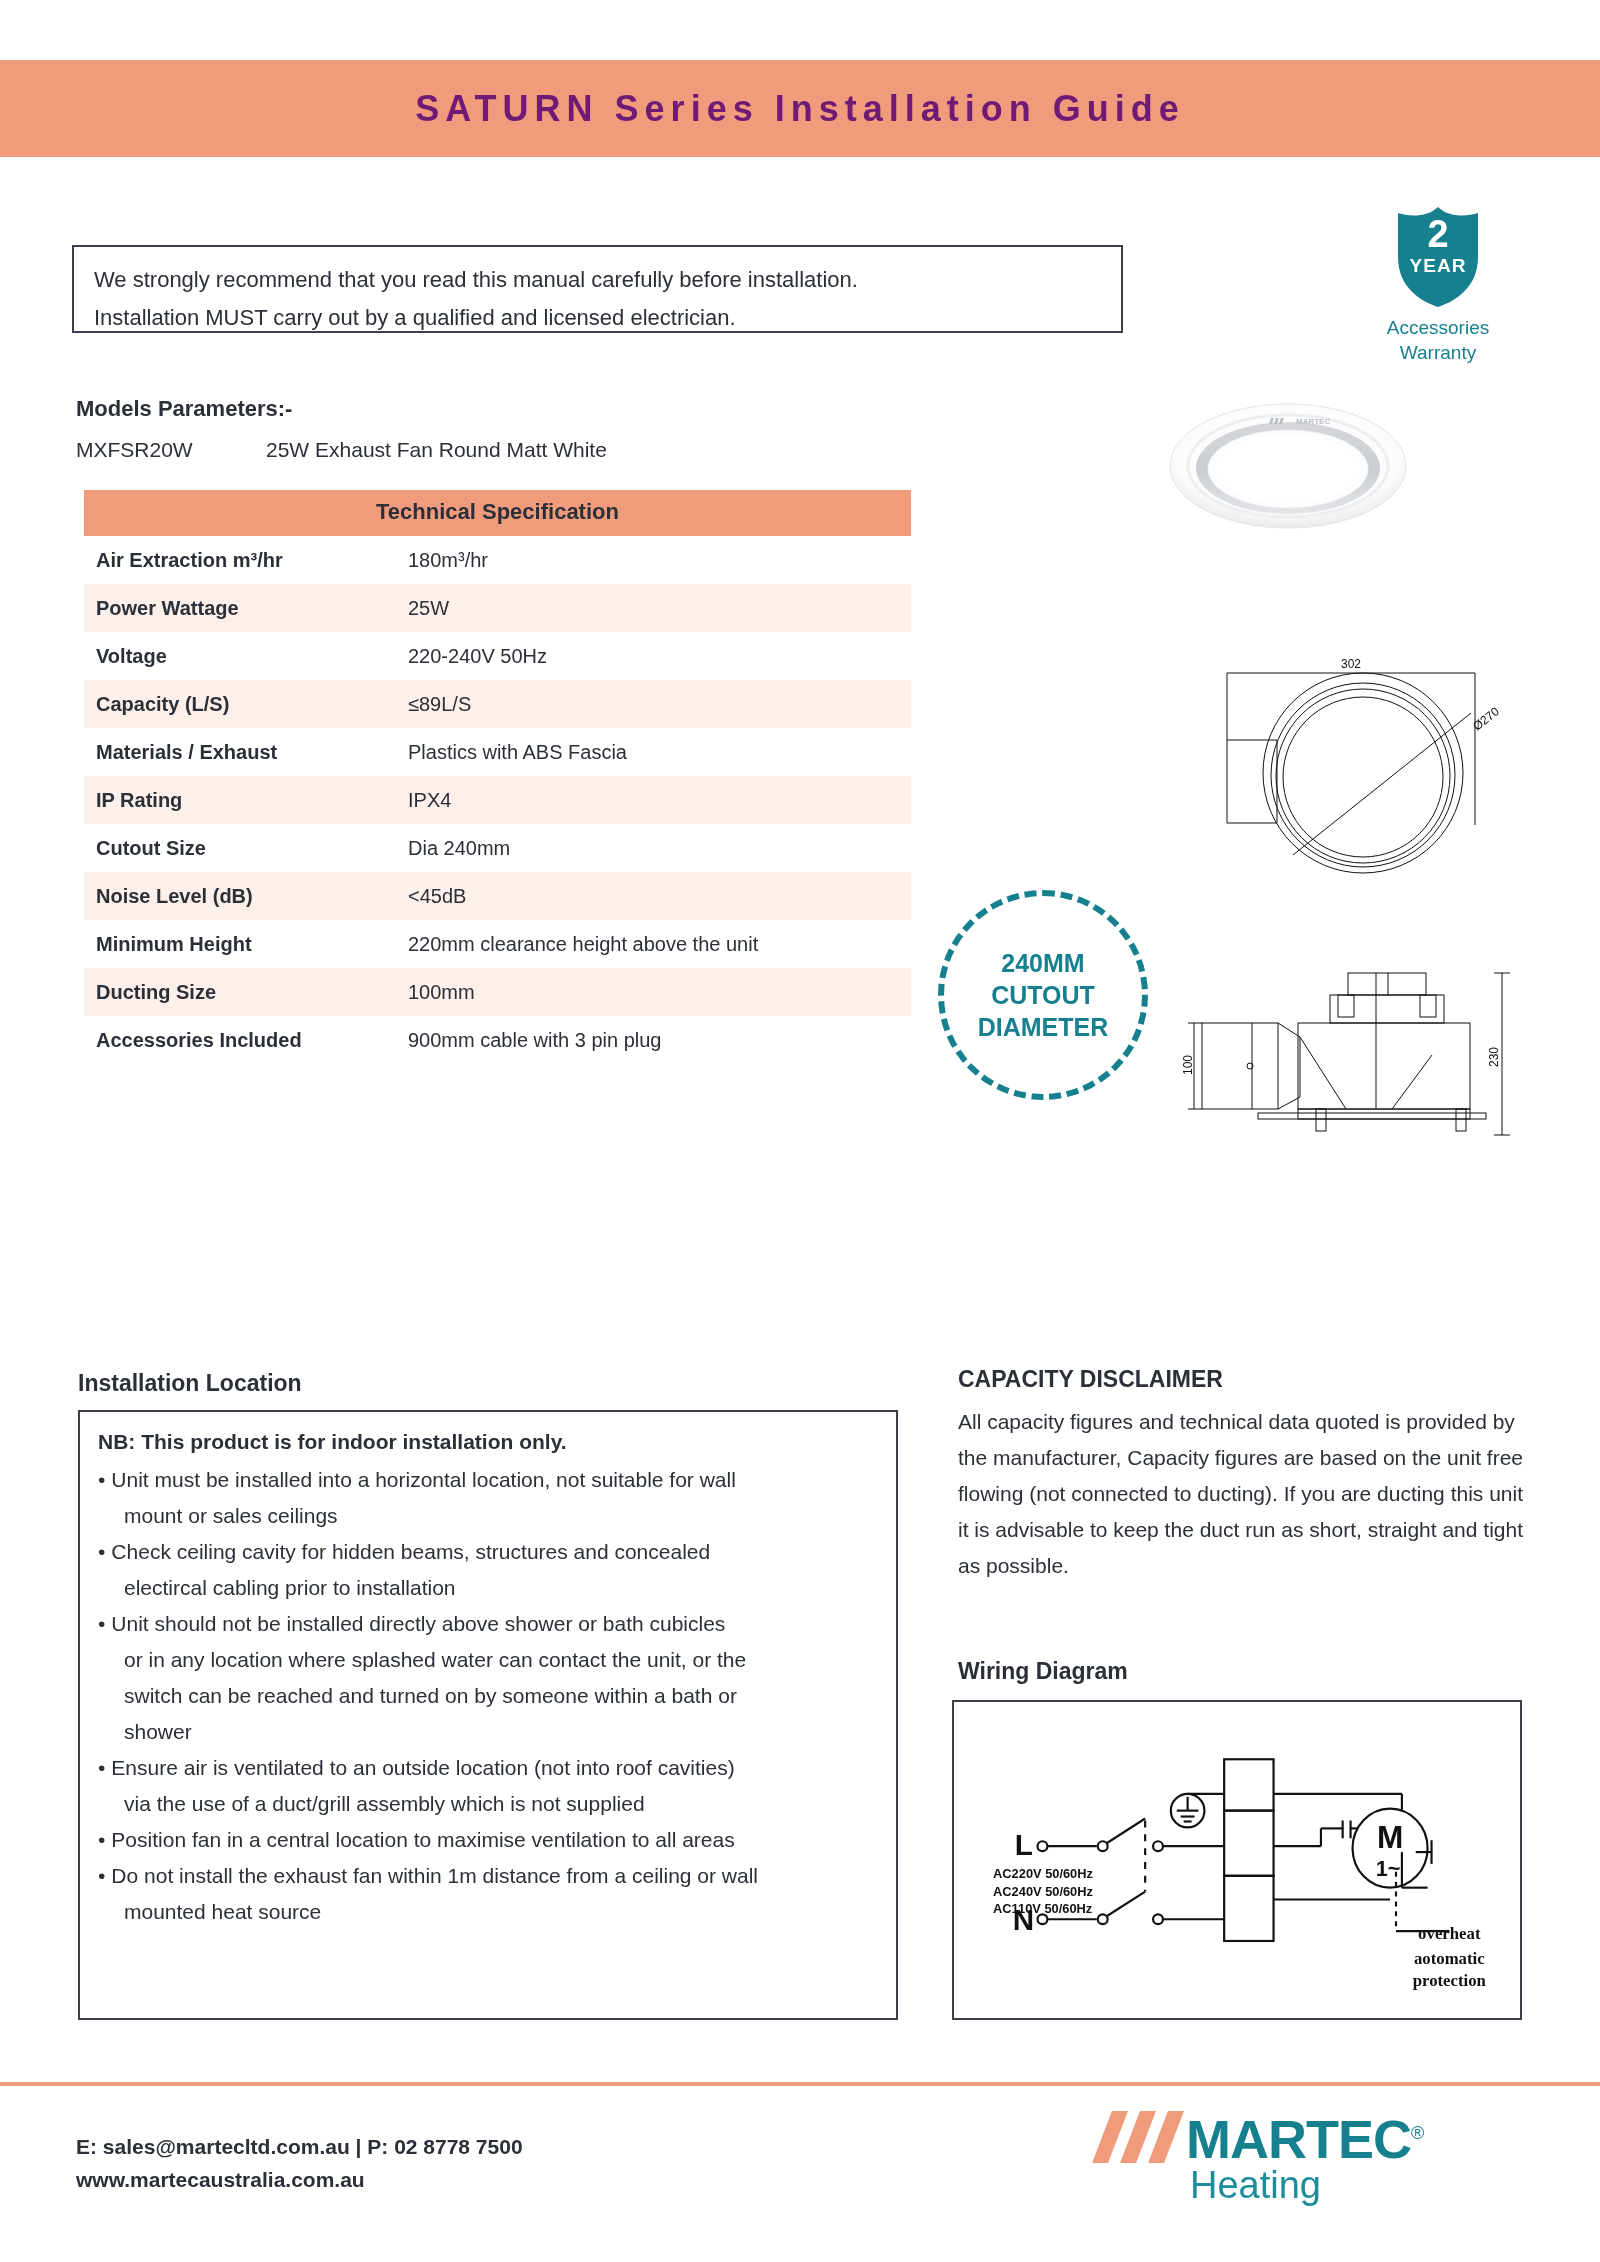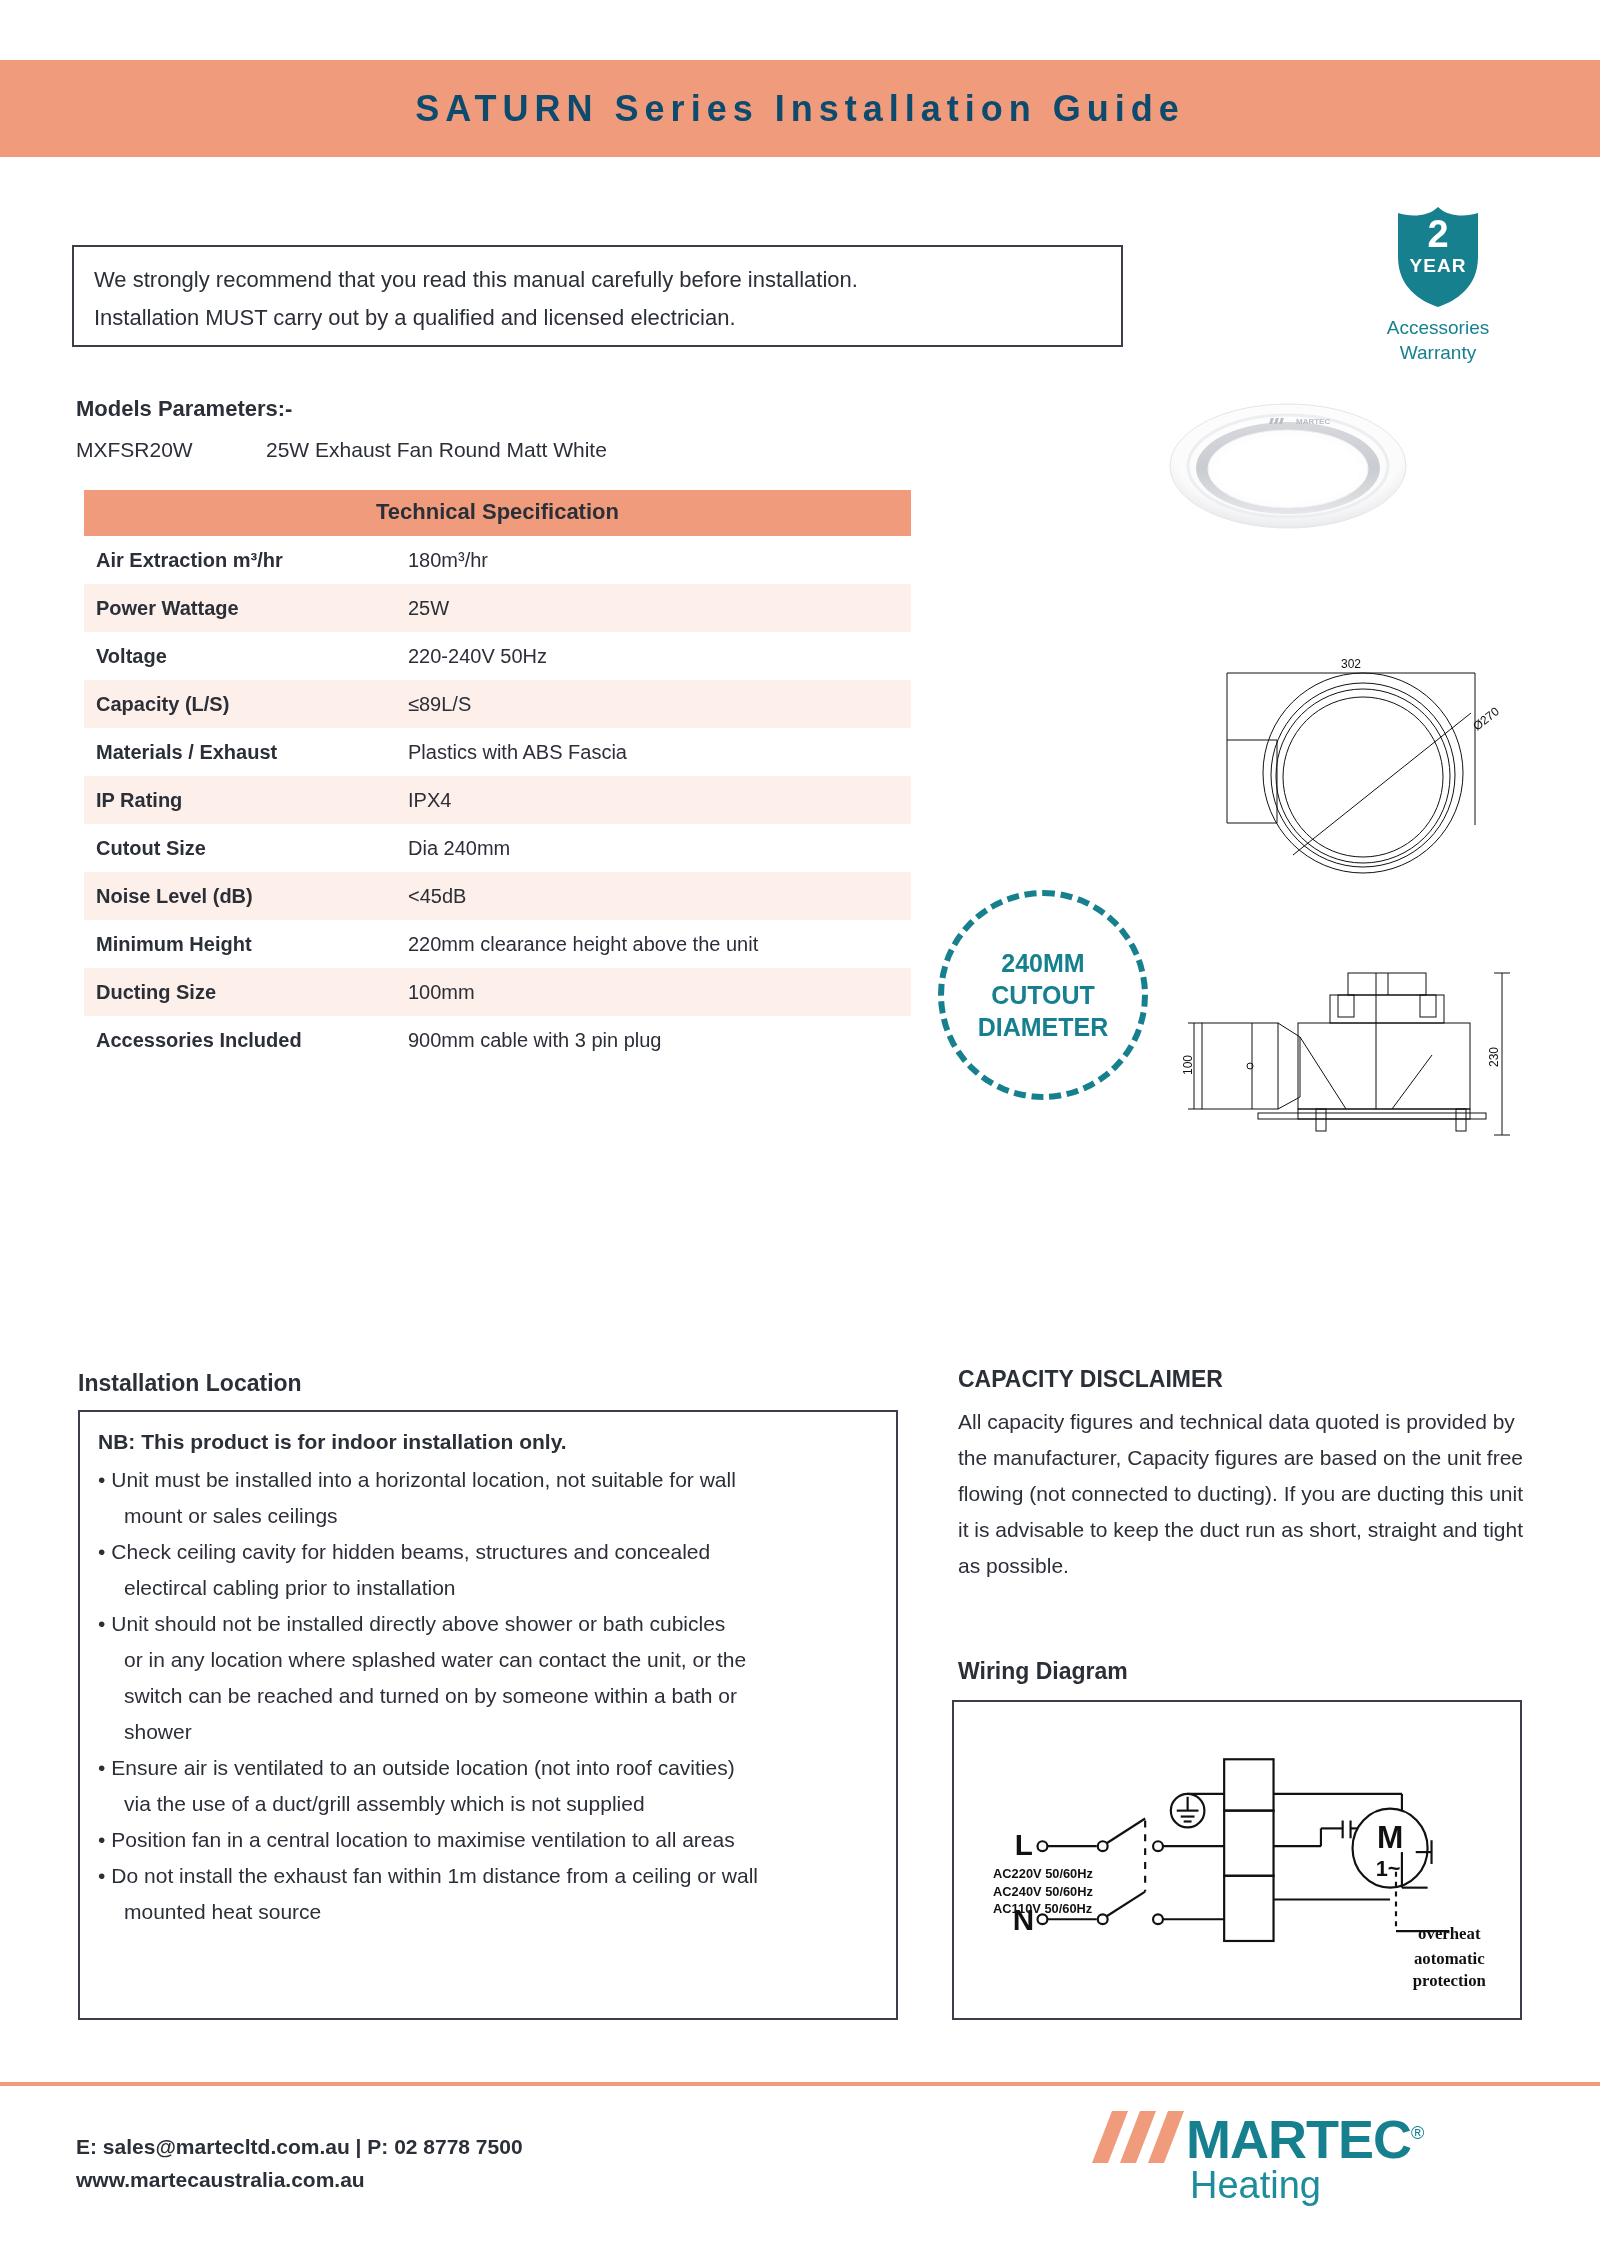--- a/index.html
+++ b/index.html
@@ -23,29 +23,29 @@
     width: 1600px; height: 97px;
     background: #F09C7C;
     display: flex;
     align-items: center;
     justify-content: center;
   }
   .header-title {
     font-size: 36px;
     font-weight: bold;
     letter-spacing: 6px;
-    color: #0c4a6e;
+    color: #701a75;
     white-space: nowrap;
   }
 
   
   .warning-box {
     position: absolute;
     left: 72px; top: 245px;
-    width: 1051px; height: 102px;
+    width: 1051px; height: 88px;
     border: 2px solid #3a3f4a;
     box-sizing: border-box;
     padding: 14px 20px 0 20px;
   }
   .warning-line {
     font-size: 22px;
     line-height: 38px;
     color: #2b2f38;
     white-space: nowrap;
   }

